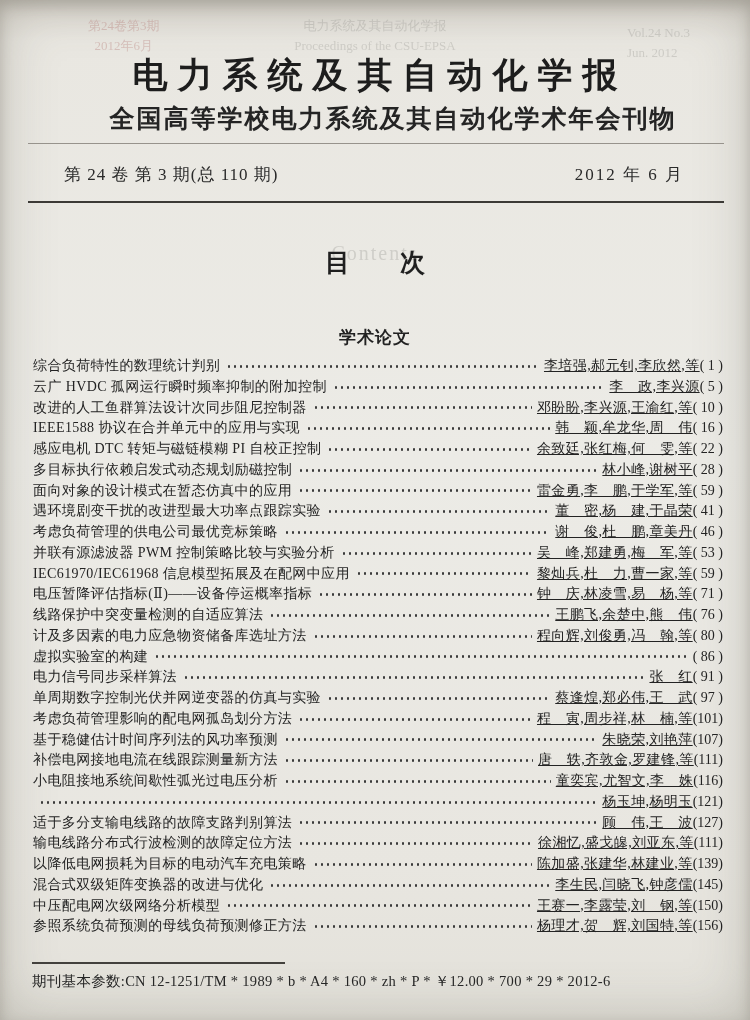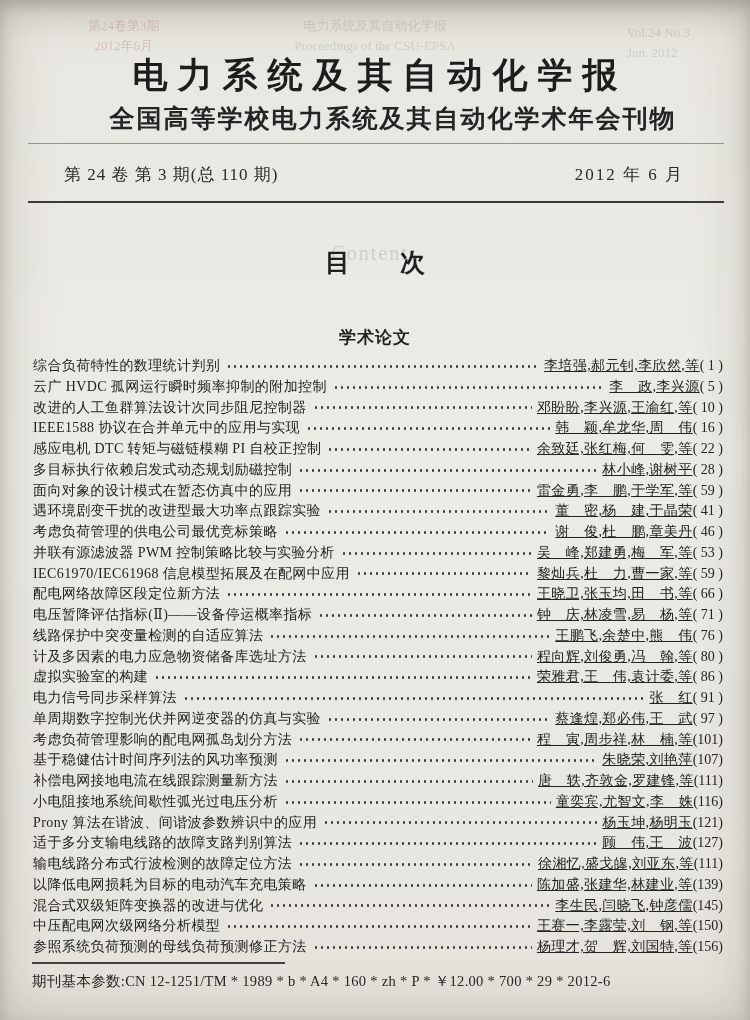--- a/index.html
+++ b/index.html
@@ -238,26 +238,20 @@
       <span class="entry-page">( 53 )</span>
     </div>
 
     <div class="toc-entry">
       <span class="entry-title">IEC61970/IEC61968 信息模型拓展及在配网中应用</span>
       <span class="dot-leader"></span>
       <span class="entry-authors">黎灿兵,杜　力,曹一家,等</span>
       <span class="entry-page">( 59 )</span>
     </div>
 
-    <div class="toc-entry">
-      <span class="entry-title">配电网络故障区段定位新方法</span>
-      <span class="dot-leader"></span>
-      <span class="entry-authors">王晓卫,张玉均,田　书,等</span>
-      <span class="entry-page">( 66 )</span>
-    </div>
 
     <div class="toc-entry">
       <span class="entry-title">电压暂降评估指标(Ⅱ)——设备停运概率指标</span>
       <span class="dot-leader"></span>
       <span class="entry-authors">钟　庆,林凌雪,易　杨,等</span>
       <span class="entry-page">( 71 )</span>
     </div>
 
     <div class="toc-entry">
       <span class="entry-title">线路保护中突变量检测的自适应算法</span>
@@ -269,21 +263,20 @@
     <div class="toc-entry">
       <span class="entry-title">计及多因素的电力应急物资储备库选址方法</span>
       <span class="dot-leader"></span>
       <span class="entry-authors">程向辉,刘俊勇,冯　翰,等</span>
       <span class="entry-page">( 80 )</span>
     </div>
 
     <div class="toc-entry">
       <span class="entry-title">虚拟实验室的构建</span>
       <span class="dot-leader"></span>
-      <span class="entry-authors">荣雅君,王　伟,袁计委,等</span>
       <span class="entry-page">( 86 )</span>
     </div>
 
     <div class="toc-entry">
       <span class="entry-title">电力信号同步采样算法</span>
       <span class="dot-leader"></span>
       <span class="entry-authors">张　红</span>
       <span class="entry-page">( 91 )</span>
     </div>
 
@@ -316,21 +309,20 @@
     </div>
 
     <div class="toc-entry">
       <span class="entry-title">小电阻接地系统间歇性弧光过电压分析</span>
       <span class="dot-leader"></span>
       <span class="entry-authors">童奕宾,尤智文,李　姝</span>
       <span class="entry-page">(116)</span>
     </div>
 
     <div class="toc-entry">
-      <span class="entry-title">Prony 算法在谐波、间谐波参数辨识中的应用</span>
       <span class="dot-leader"></span>
       <span class="entry-authors">杨玉坤,杨明玉</span>
       <span class="entry-page">(121)</span>
     </div>
 
     <div class="toc-entry">
       <span class="entry-title">适于多分支输电线路的故障支路判别算法</span>
       <span class="dot-leader"></span>
       <span class="entry-authors">顾　伟,王　波</span>
       <span class="entry-page">(127)</span>

